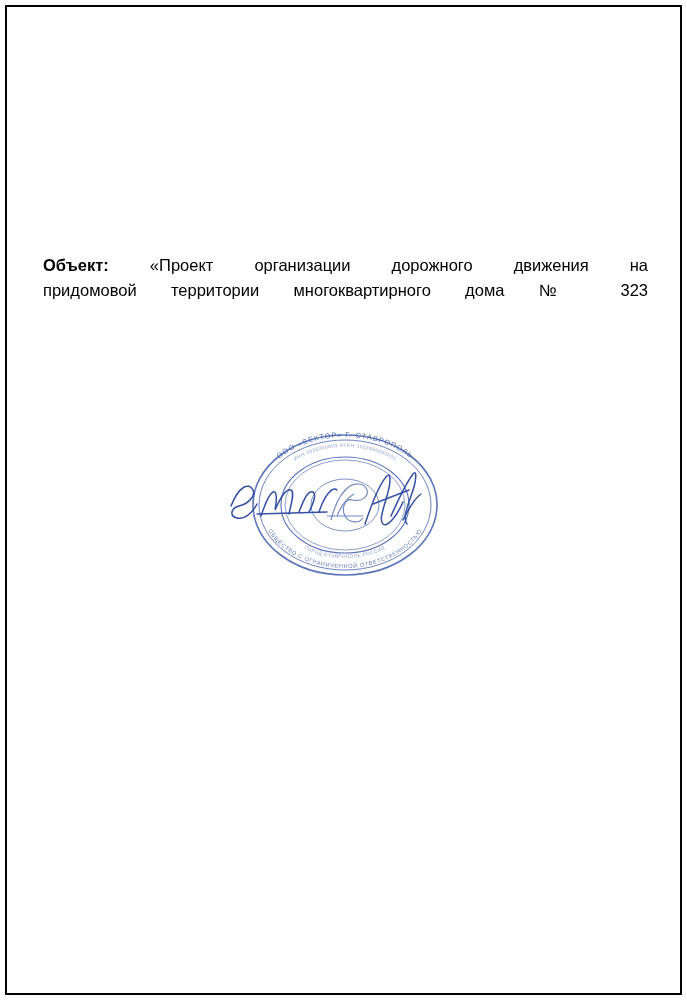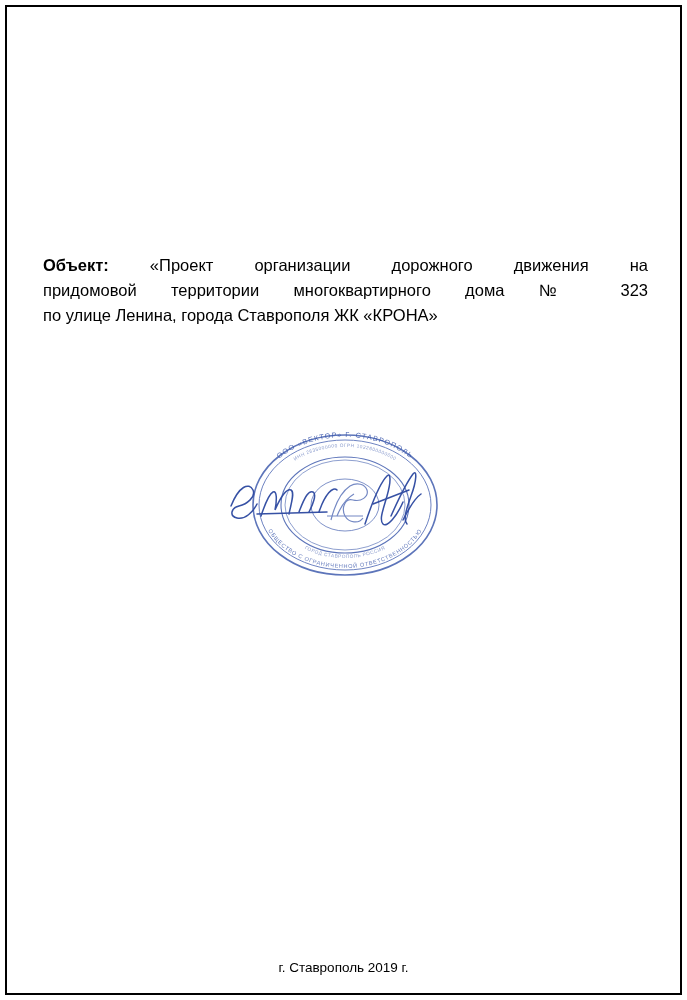--- a/index.html
+++ b/index.html
@@ -82,21 +82,20 @@
 
 <div class="page">
 
   <div class="page-border"></div>
 
   <div class="content">
 
     <div class="title-block">
       <span class="title-line stretch"><span class="lbl">Объект:</span> <span>«Проект организации дорожного движения на</span></span>
       <span class="title-line stretch">придомовой территории многоквартирного дома № 323</span>
-      <span class="title-line">по улице Ленина, города Ставрополя ЖК «КРОНА»</span>
     </div>
 
     <div class="stamp-area">
       <svg class="stamp-svg" width="300" height="170" viewBox="0 0 300 170">
         <defs>
           <path id="arcTop" d="M 60 85 A 90 68 0 0 1 240 85"></path>
           <path id="arcTop2" d="M 72 85 A 78 58 0 0 1 228 85"></path>
           <path id="arcBottom" d="M 66 85 A 84 63 0 0 0 234 85"></path>
           <path id="arcBottom2" d="M 78 85 A 72 53 0 0 0 222 85"></path>
         </defs>
@@ -141,16 +140,15 @@
           <path d="M 124 92 C 130 74 138 66 142 70"></path>
           <path d="M 62 94 L 132 92"></path>
           <path d="M 170 104 C 178 80 186 62 192 56 C 196 52 196 62 192 76 C 188 90 184 100 188 104 C 192 108 202 96 208 82"></path>
           <path d="M 196 96 C 204 78 212 62 218 54 C 222 49 222 60 216 76 C 211 90 208 100 212 104"></path>
           <path d="M 178 84 L 214 70"></path>
           <path d="M 208 100 C 214 88 220 78 226 74"></path>
         </g>
       </svg>
     </div>
 
-    <div class="footer">г. Ставрополь 2019 г.</div>
 
   </div>
 </div>
 
 </body></html>

